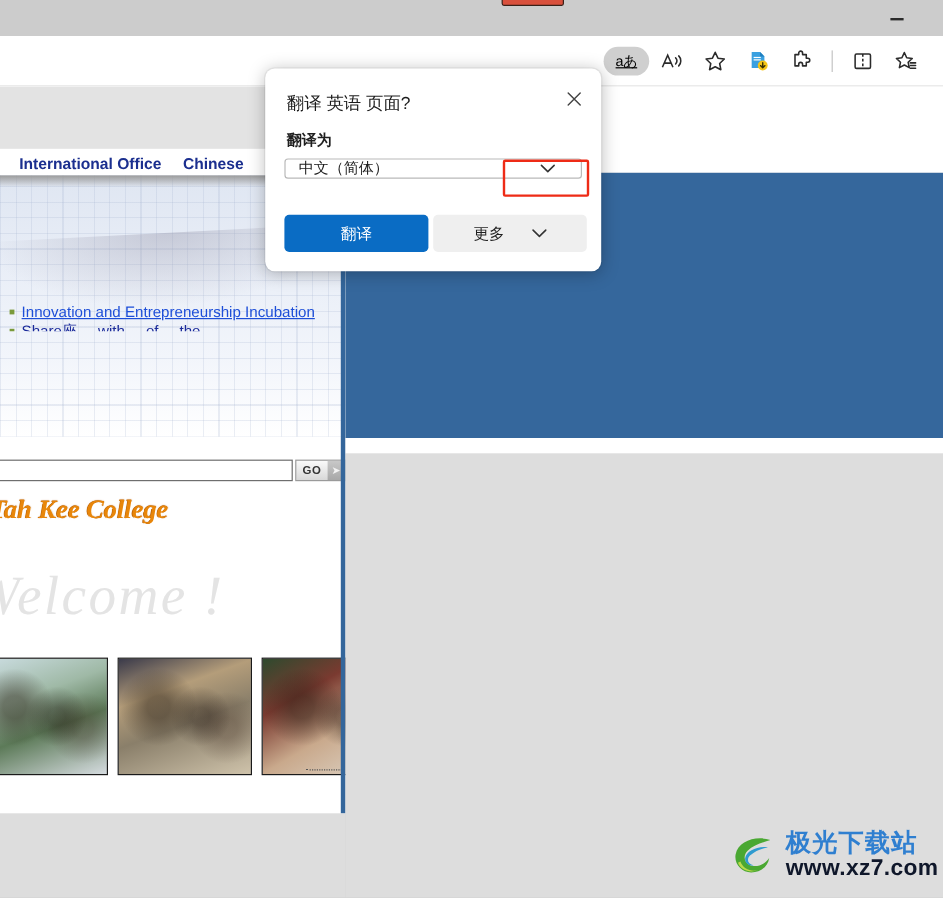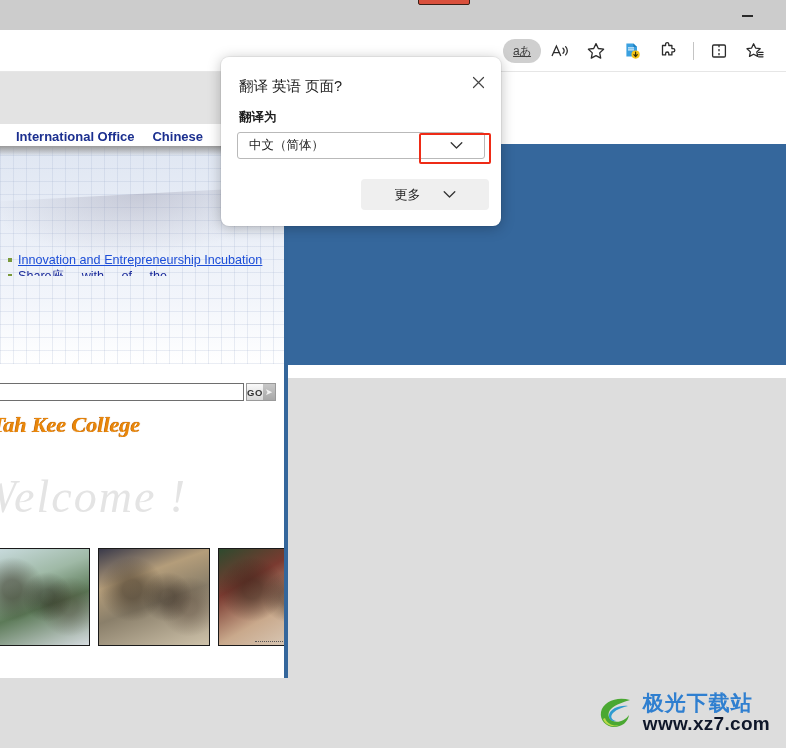--- a/index.html
+++ b/index.html
@@ -37,21 +37,21 @@
     position: absolute; right: 14px; top: 0; height: 42px;
     display: flex; align-items: center; gap: 2px;
   }
   .tb-btn {
     width: 34px; height: 30px; border-radius: 5px;
     display: flex; align-items: center; justify-content: center;
     color: #2b2b2b;
   }
   .tb-btn.pill {
     width: 38px; height: 24px; border-radius: 12px;
-    background: #cfcfcf; font-size: 12px; color: #404040; letter-spacing: -0.5px; text-decoration: underline;
+    background: #cfcfcf; font-size: 12px; color: #000000; letter-spacing: -0.5px; text-decoration: underline;
   }
   .tb-sep { width: 1px; height: 18px; background: #c4c4c4; margin: 0 6px; }
   .tb-btn svg { display: block; }
 
   
   .page {
     position: absolute; left: 0; top: 72px; width: 288px; height: 606px;
     background: #ffffff; overflow: hidden; padding-left: 12px;
   }
   .page-topbar {
@@ -105,21 +105,21 @@
     font-size: 22px; font-style: italic; font-weight: bold;
     color: #e8860a;
     text-shadow: 1px 1px 0 #fff, -0.5px -0.5px 0 #b55c00, 0 0 1px #a34f00;
     white-space: nowrap;
   }
   .search-input {
     position: absolute; left: -4px; top: 311px; width: 248px; height: 18px;
     border: 1px solid #6e6e6e; background: #fff;
   }
   .go-btn {
-    position: absolute; left: 246px; top: 311px; width: 30px; height: 18px;
+    position: absolute; left: 246px; top: 311px; width: 42px; height: 18px;
     display: flex; align-items: center;
     background: linear-gradient(180deg,#fafafa,#d8d8d8);
     border: 1px solid #9a9a9a;
   }
   .go-btn .go-label {
     flex: 1; text-align: center; font-size: 9.5px; font-weight: bold;
     color: #333; letter-spacing: .5px;
   }
   .go-btn .go-arrow {
     width: 14px; height: 100%;
@@ -196,21 +196,21 @@
   .dlg-close {
     position: absolute; right: 10px; top: 12px; width: 26px; height: 26px;
     display: flex; align-items: center; justify-content: center;
     border-radius: 4px; color: #4a4a4a;
   }
   .dlg-sublabel {
     position: absolute; left: 18px; top: 52px;
     font-size: 12.5px; font-weight: bold; color: #1f1f1f;
   }
   .dlg-select {
-    position: absolute; left: 16px; top: 75px; width: 248px; height: 27px;
+    position: absolute; left: 16px; top: 75px; width: 248px; height: 17px;
     border: 1px solid #b9b9b9; border-radius: 3px; background: #fff;
     display: flex; align-items: center;
   }
   .dlg-select .sel-value {
     flex: 1; padding-left: 11px; font-size: 12.5px; color: #1c1c1c;
   }
   .dlg-select .sel-chev {
     width: 56px; display: flex; align-items: center; justify-content: center;
     color: #333;
   }
@@ -227,21 +227,21 @@
   .dlg-secondary {
     position: absolute; left: 361px; top: 179px; width: 128px; height: 31px;
     background: #efefef; border-radius: 4px;
     display: flex; align-items: center; justify-content: center; gap: 22px;
     font-size: 13px; color: #1f1f1f;
   }
   .dlg-secondary .more-chev { display: flex; align-items: center; color: #333; }
 
   
   .watermark {
-    position: absolute; right: 16px; bottom: 14px;
+    position: absolute; right: 4px; bottom: 14px;
     display: flex; align-items: center; gap: 6px;
   }
   .wm-logo { width: 40px; height: 38px; }
   .wm-text { display: flex; flex-direction: column; line-height: 1.05; }
   .wm-cn {
     font-size: 21px; font-weight: bold; color: #2f7fd0;
     letter-spacing: 1px; white-space: nowrap;
   }
   .wm-url {
     font-size: 19px; font-weight: bold; color: #0f172a;
@@ -363,20 +363,21 @@
       <div class="sel-chev">
         <svg width="13" height="9" viewBox="0 0 13 9" fill="none" stroke="#333" stroke-width="1.3" stroke-linecap="round" stroke-linejoin="round">
           <path d="M1.2 1.8 L6.5 7 L11.8 1.8"></path>
         </svg>
       </div>
     </div>
   </div>
 
   <div class="sel-highlight"></div>
 
+  <div class="dlg-primary">翻译</div>
   <div class="dlg-secondary">
     <span>更多</span>
     <span class="more-chev">
       <svg width="13" height="9" viewBox="0 0 13 9" fill="none" stroke="#333" stroke-width="1.3" stroke-linecap="round" stroke-linejoin="round">
         <path d="M1.2 1.8 L6.5 7 L11.8 1.8"></path>
       </svg>
     </span>
   </div>
 
   <div class="watermark">

